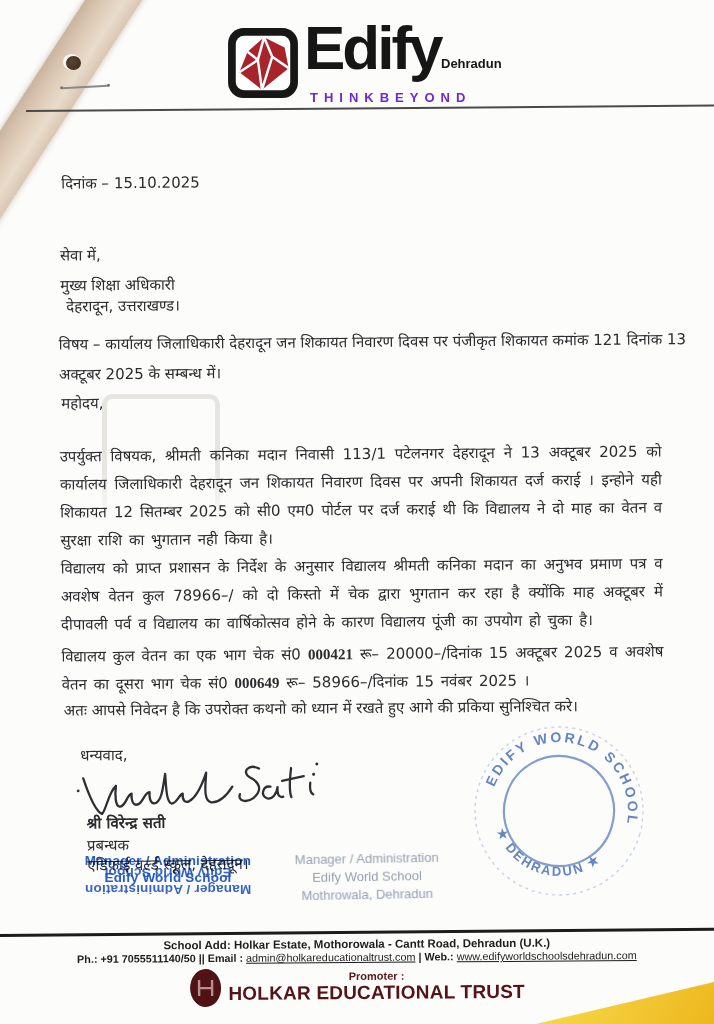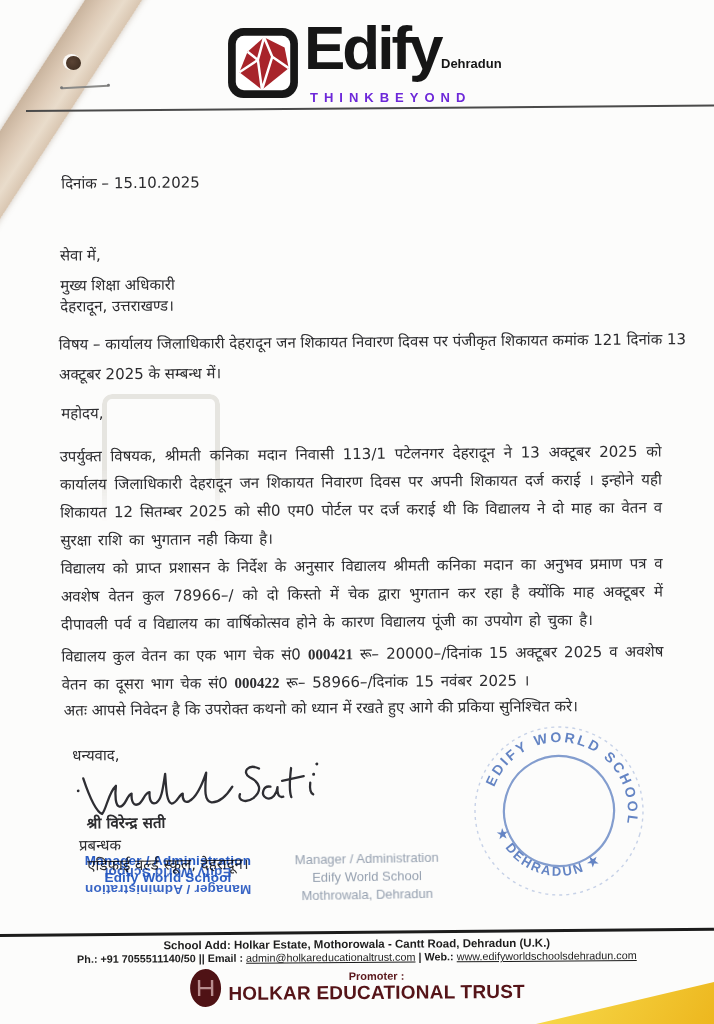--- a/index.html
+++ b/index.html
@@ -61,33 +61,33 @@
     position:absolute;left:26px;top:110px;width:700px;height:1.6px;background:#4a4a4a;
     transform:rotate(-0.45deg);transform-origin:left center;
   }
   
   .letter-body{position:absolute;inset:0;transform:rotate(-0.5deg);transform-origin:360px 500px;
     font-size:15px;color:#2c2c2f;}
   .t{position:absolute;}
   .date-line{left:64px;top:170px;}
   .seva{left:62px;top:242px;}
   .recipient1{left:62px;top:272px;}
-  .recipient2{left:62px;top:293px;}
+  .recipient2{left:68px;top:293px;}
   .subject{left:60px;top:327px;width:648px;line-height:30px;}
-  .greeting{left:62px;top:400px;}
+  .greeting{left:62px;top:390px;}
   .para{left:60px;top:0;width:602px;line-height:28px;text-align:justify;word-spacing:2px;}
   .para1{top:440px;}
   .para2{top:552px;}
   .para3{top:640px;}
   .para4{left:62px;top:697px;width:640px;}
   .bold{font-weight:700;font-family:Liberation Serif, serif;}
-  .closing{left:70px;top:742px;}
+  .closing{left:78px;top:742px;}
   .sig-script{position:absolute;left:72px;top:758px;width:246px;height:62px;}
   .sig-name{left:84px;top:810px;font-weight:bold;}
-  .sig-title{left:76px;top:832px;text-align:center;}
+  .sig-title{left:84px;top:832px;text-align:center;}
   .sig-org{left:84px;top:852px;z-index:2;}
   
   .stamp-left{position:absolute;left:58px;top:852px;width:220px;height:64px;z-index:3;
     mix-blend-mode:multiply;}
   .stamp-left .layerA,.stamp-left .layerB{
     position:absolute;left:0;top:0;width:220px;text-align:center;
     font-family:"Liberation Sans",sans-serif;font-size:13.5px;line-height:17px;
     color:#2b5ec7;filter:blur(.3px);font-weight:600;letter-spacing:.2px;
   }
   .stamp-left .layerB{top:12px;transform:rotate(180deg);opacity:.9;color:#2456c2;}
@@ -149,21 +149,21 @@
     <div class="t date-line">दिनांक – 15.10.2025</div>
     <div class="t seva">सेवा में,</div>
     <div class="t recipient1">मुख्य शिक्षा अधिकारी</div>
     <div class="t recipient2">देहरादून, उत्तराखण्ड।</div>
     <div class="t subject">विषय – कार्यालय जिलाधिकारी देहरादून जन शिकायत निवारण दिवस पर पंजीकृत शिकायत कमांक 121 दिनांक 13 अक्टूबर 2025 के सम्बन्ध में।</div>
     <div class="t greeting">महोदय,</div>
 
     <div class="t para para1">उपर्युक्त विषयक, श्रीमती कनिका मदान निवासी 113/1 पटेलनगर देहरादून ने 13 अक्टूबर 2025 को कार्यालय जिलाधिकारी देहरादून जन शिकायत निवारण दिवस पर अपनी शिकायत दर्ज कराई । इन्होने यही शिकायत 12 सितम्बर 2025 को सी0 एम0 पोर्टल पर दर्ज कराई थी कि विद्यालय ने दो माह का वेतन व सुरक्षा राशि का भुगतान नही किया है।</div>
     <div class="t para para2">विद्यालय को प्राप्त प्रशासन के निर्देश के अनुसार विद्यालय श्रीमती कनिका मदान का अनुभव प्रमाण पत्र व अवशेष वेतन कुल 78966–/ को दो किस्तो में चेक द्वारा भुगतान कर रहा है क्योंकि माह अक्टूबर में दीपावली पर्व व विद्यालय का वार्षिकोत्सव होने के कारण विद्यालय पूंजी का उपयोग हो चुका है।</div>
     <div class="t para para3">
-      <span>विद्यालय कुल वेतन का एक भाग चेक सं0 </span><span class="bold">000421</span><span> रू– 20000–/दिनांक 15 अक्टूबर 2025 व अवशेष वेतन का दूसरा भाग चेक सं0 </span><span class="bold">000422</span><span> रू– 58966–/दिनांक 15 नवंबर 2025 ।</span>
+      <span>विद्यालय कुल वेतन का एक भाग चेक सं0 </span><span class="bold">000421</span><span> रू– 20000–/दिनांक 15 अक्टूबर 2025 व अवशेष वेतन का दूसरा भाग चेक सं0 </span><span class="bold">000649</span><span> रू– 58966–/दिनांक 15 नवंबर 2025 ।</span>
     </div>
     <div class="t para4">अतः आपसे निवेदन है कि उपरोक्त कथनो को ध्यान में रखते हुए आगे की प्रकिया सुनिश्चित करे।</div>
 
     <div class="t closing">धन्यवाद,</div>
 
     <svg class="sig-script" viewBox="0 0 246 62" aria-label="Virendra Sati">
       <g stroke="#2e2e33" stroke-width="2.3" fill="none" stroke-linecap="round" stroke-linejoin="round" transform="rotate(-4 123 31)">
         <circle cx="4" cy="22" r="1.4" fill="#2e2e33" stroke="none"></circle>
         <path d="M10 10 C14 26,20 44,26 47 C31 42,34 26,42 20 C40 30,40 40,44 41 C50 42,52 30,57 29 C56 37,58 42,63 40 C68 38,70 29,75 29 C74 37,76 42,81 40 C87 37,89 24,92 12 C92 26,91 40,96 42 C101 43,104 34,108 33 C107 39,109 43,114 41 C121 38,127 28,133 14 C131 28,128 42,136 44 C144 45,152 38,158 30"></path>
         <path d="M186 14 C176 8,168 16,176 22 C186 28,188 36,178 43 C170 48,162 44,165 38"></path>

